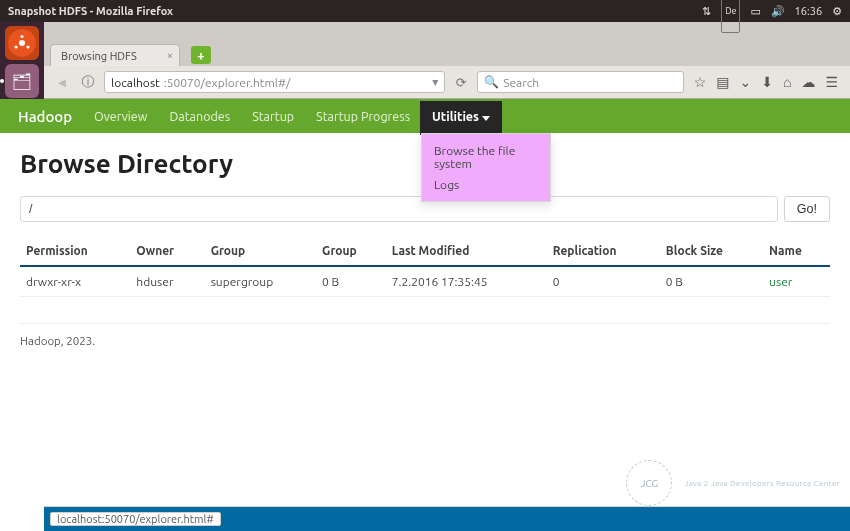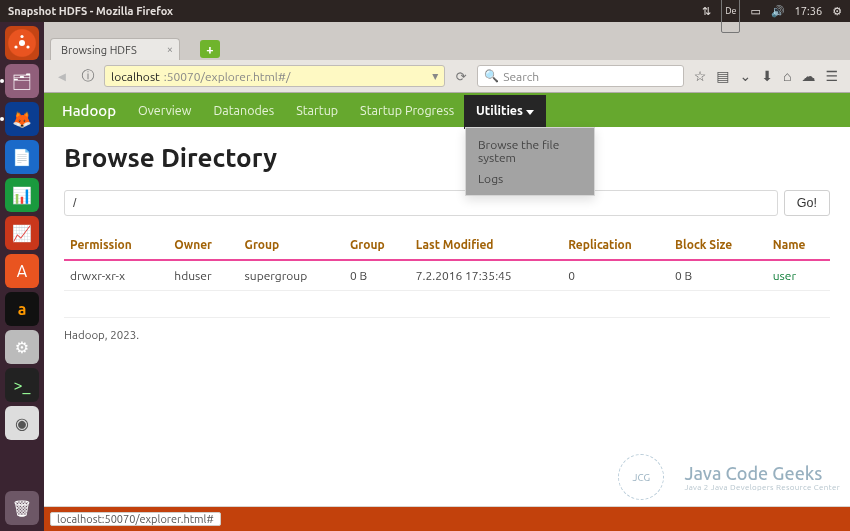--- a/index.html
+++ b/index.html
@@ -30,23 +30,23 @@
 
     
     .browser-chrome {
       background: #d4d0cc;
       border-bottom: 1px solid #b0aca8;
       margin-left: 44px;
     }
     .tabstrip {
       display: flex;
       align-items: flex-end;
-      height: 38px;
+      height: 44px;
       padding-left: 6px;
-      gap: 14px;
+      gap: 5px;
       background: #cfcbc7;
     }
     .tab {
       background: #eae8e5;
       border: 1px solid #b8b4b0;
       border-bottom: none;
       border-radius: 4px 4px 0 0;
       padding: 4px 24px 4px 10px;
       font-size: 11px;
       color: #444;
@@ -84,21 +84,21 @@
     }
     .nav-btn {
       width: 20px; height: 20px;
       display:flex;align-items:center;justify-content:center;
       color:#777;
       cursor: pointer;
     }
     .nav-btn.disabled { color:#bbb; cursor:default; }
     .urlbox {
       flex: 1.7;
-      background: #fef9c3;
+      background: #ffffff;
       border: 1px solid #c0bcb8;
       border-radius: 3px;
       height: 22px;
       display: flex;
       align-items: center;
       padding: 0 6px;
       font-size: 12px;
       color: #444;
       gap:4px;
     }
@@ -152,21 +152,20 @@
     .licon.sw { background:#e95420; }
     .licon.amazon { background:#111;}
     .licon.sys { background:#bbb;}
     .licon.term { background:#222;}
     .licon.disk { background:#ddd; color:#555;}
     .licon.trash { background:#6d5766;}
     .licon .dot{position:absolute;left:-5px;top:15px;width:4px;height:4px;border-radius:50%;background:#fff;}
 
     
     .page {
-      margin-left: 44px;
       background: #fff;
       height: calc(100% - 22px - 58px - 18px);
       overflow: hidden;
       position: relative;
     }
     .navbar {
       background: #66a82e;
       height: 34px;
       display:flex;
       align-items:center;
@@ -186,21 +185,21 @@
       top:-8px; left:-12px;
       height:34px;
       width: calc(100% + 24px);
       background:#262626;
     }
     .nav-utilities span{position:relative;color:#fff;}
     .caret{width:0;height:0;border-left:4px solid transparent;border-right:4px solid transparent;border-top:5px solid #fff;display:inline-block;position:relative;top:0;}
     .dropdown-menu{
       position:absolute;
       top:34px; left:421px;
-      background:#a3a3a3;
+      background:#f0abfc;
       border:1px solid #d5d5d5;
       box-shadow:0 4px 10px rgba(0,0,0,.12);
       width:130px;
       padding:6px 0;
       font-size:12px;
     }
     .dropdown-menu .mitem{padding:4px 12px;color:#444;cursor:pointer;}
 
     .content{
       padding: 16px 20px;
@@ -236,57 +235,57 @@
     }
     table.listing{
       width:100%;
       border-collapse:collapse;
       font-size:12px;
     }
     table.listing th{
       text-align:left;
       font-weight:bold;
       padding:8px 6px;
-      border-bottom:2px solid #ec4899;
-      color:#a16207;
+      border-bottom:2px solid #0c4a6e;
+      color:#404040;
     }
     table.listing td{
       padding:8px 6px;
       border-bottom:1px solid #eee;
       color:#444;
     }
     table.listing td .name-link{color:#15803d;cursor:pointer;}
     .footer-note{
       margin-top:26px;
       padding-top:10px;
       border-top:1px solid #eee;
       font-size:11.5px;
       color:#555;
     }
 
     
     .watermark{
       position:absolute;
       right:10px; bottom:26px;
-      display:flex;align-items:center;gap:20px;
+      display:flex;align-items:center;gap:12px;
       opacity:.7;
     }
     .wm-logo{
       width:46px;height:46px;border:1px dashed #9ab6c8;border-radius:50%;
       display:flex;align-items:center;justify-content:center;color:#6c8fa5;font-size:10px;
     }
     .wm-text .line1{color:#6c8fa5;font-size:18px;font-weight:500;}
     .wm-text .line2{color:#97acb8;font-size:8px;letter-spacing:.3px;}
 
     
     .statusbar{
       position:absolute;
       left:44px; bottom:0;
       height:18px;
-      background:#c2410c;
+      background:#0369a1;
       border-top:1px solid #d8d4d0;
       width:calc(100% - 44px);
       font-size:11px;
       color:#555;
       display:flex;align-items:center;
       padding:12px 6px;
     }
     .statusbar .chip{
       background:#fff;border:1px solid #d0ccc8;border-radius:2px;
       padding:0 6px;height:14px;display:flex;align-items:center;
@@ -295,21 +294,21 @@
 </head>
 <body>
 
 <div class="top-panel">
   <span class="title">Snapshot HDFS - Mozilla Firefox</span>
   <div class="panel-right">
     <span>⇅</span>
     <span style="border:1px solid #777;padding:16px 3px;border-radius:2px;font-size:9px;">De</span>
     <span>▭</span>
     <span>🔊</span>
-    <span>17:36</span>
+    <span>16:36</span>
     <span>⚙</span>
   </div>
 </div>
 
 <div class="launcher">
   <div class="licon dash">
       <svg width="18" height="18" viewBox="0 0 18 18">
         <circle cx="9" cy="9" r="3" fill="#fff"></circle>
         <circle cx="9" cy="2.5" r="1.6" fill="#fff"></circle>
         <circle cx="3" cy="13" r="1.6" fill="#fff"></circle>
@@ -417,21 +416,20 @@
         </tr>
       </tbody>
     </table>
 
     <div class="footer-note">Hadoop, 2023.</div>
   </div>
 
   <div class="watermark">
     <div class="wm-logo">JCG</div>
     <div class="wm-text">
-      <div class="line1">Java Code Geeks</div>
       <div class="line2">Java 2 Java Developers Resource Center</div>
     </div>
   </div>
 </div>
 
 <div class="statusbar">
   <span class="chip">localhost:50070/explorer.html#</span>
 </div>
 
 </body></html>

